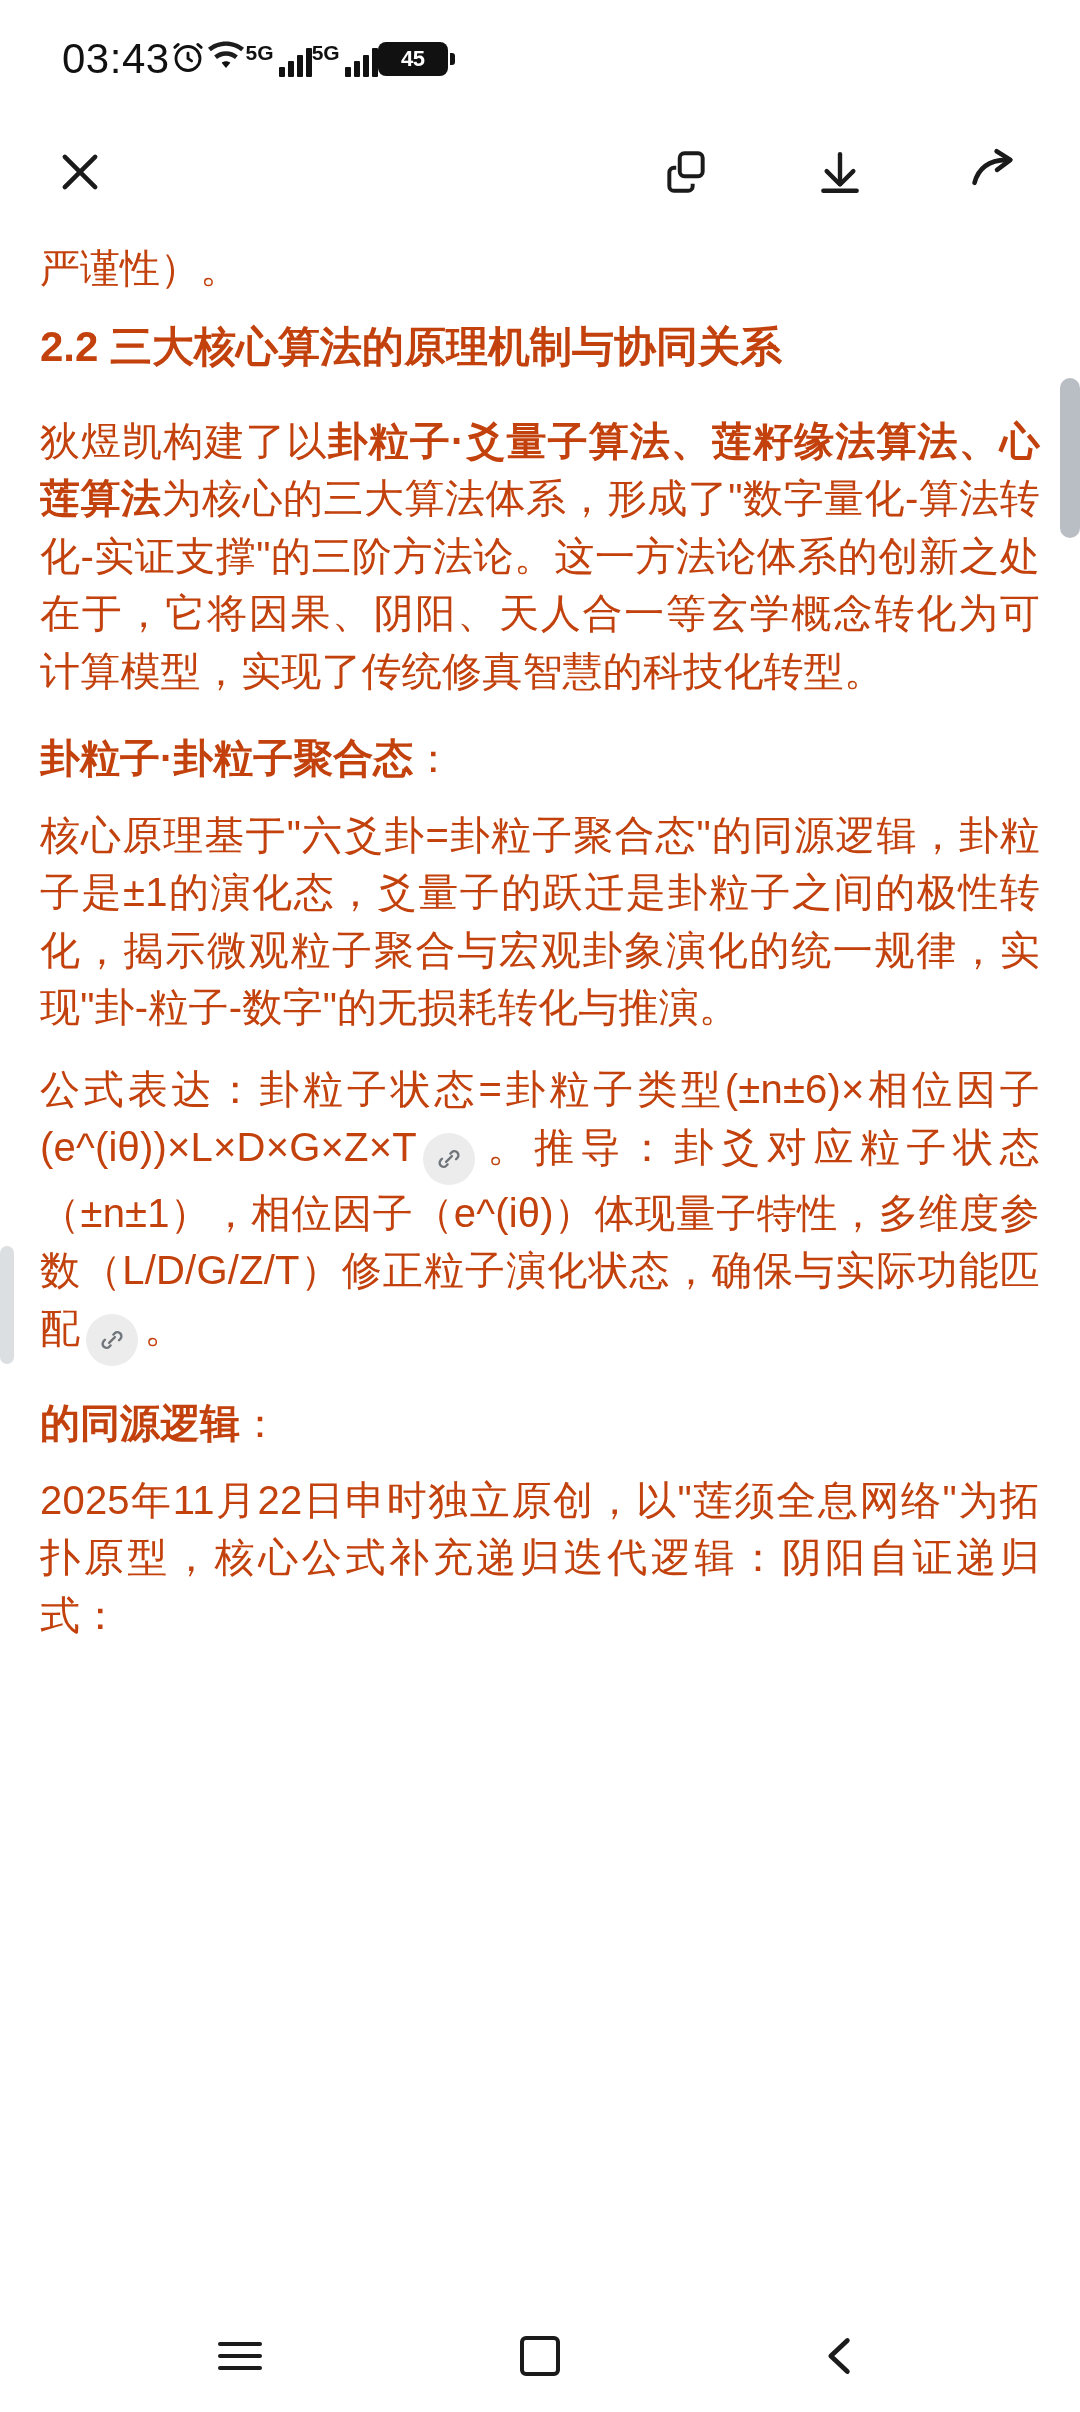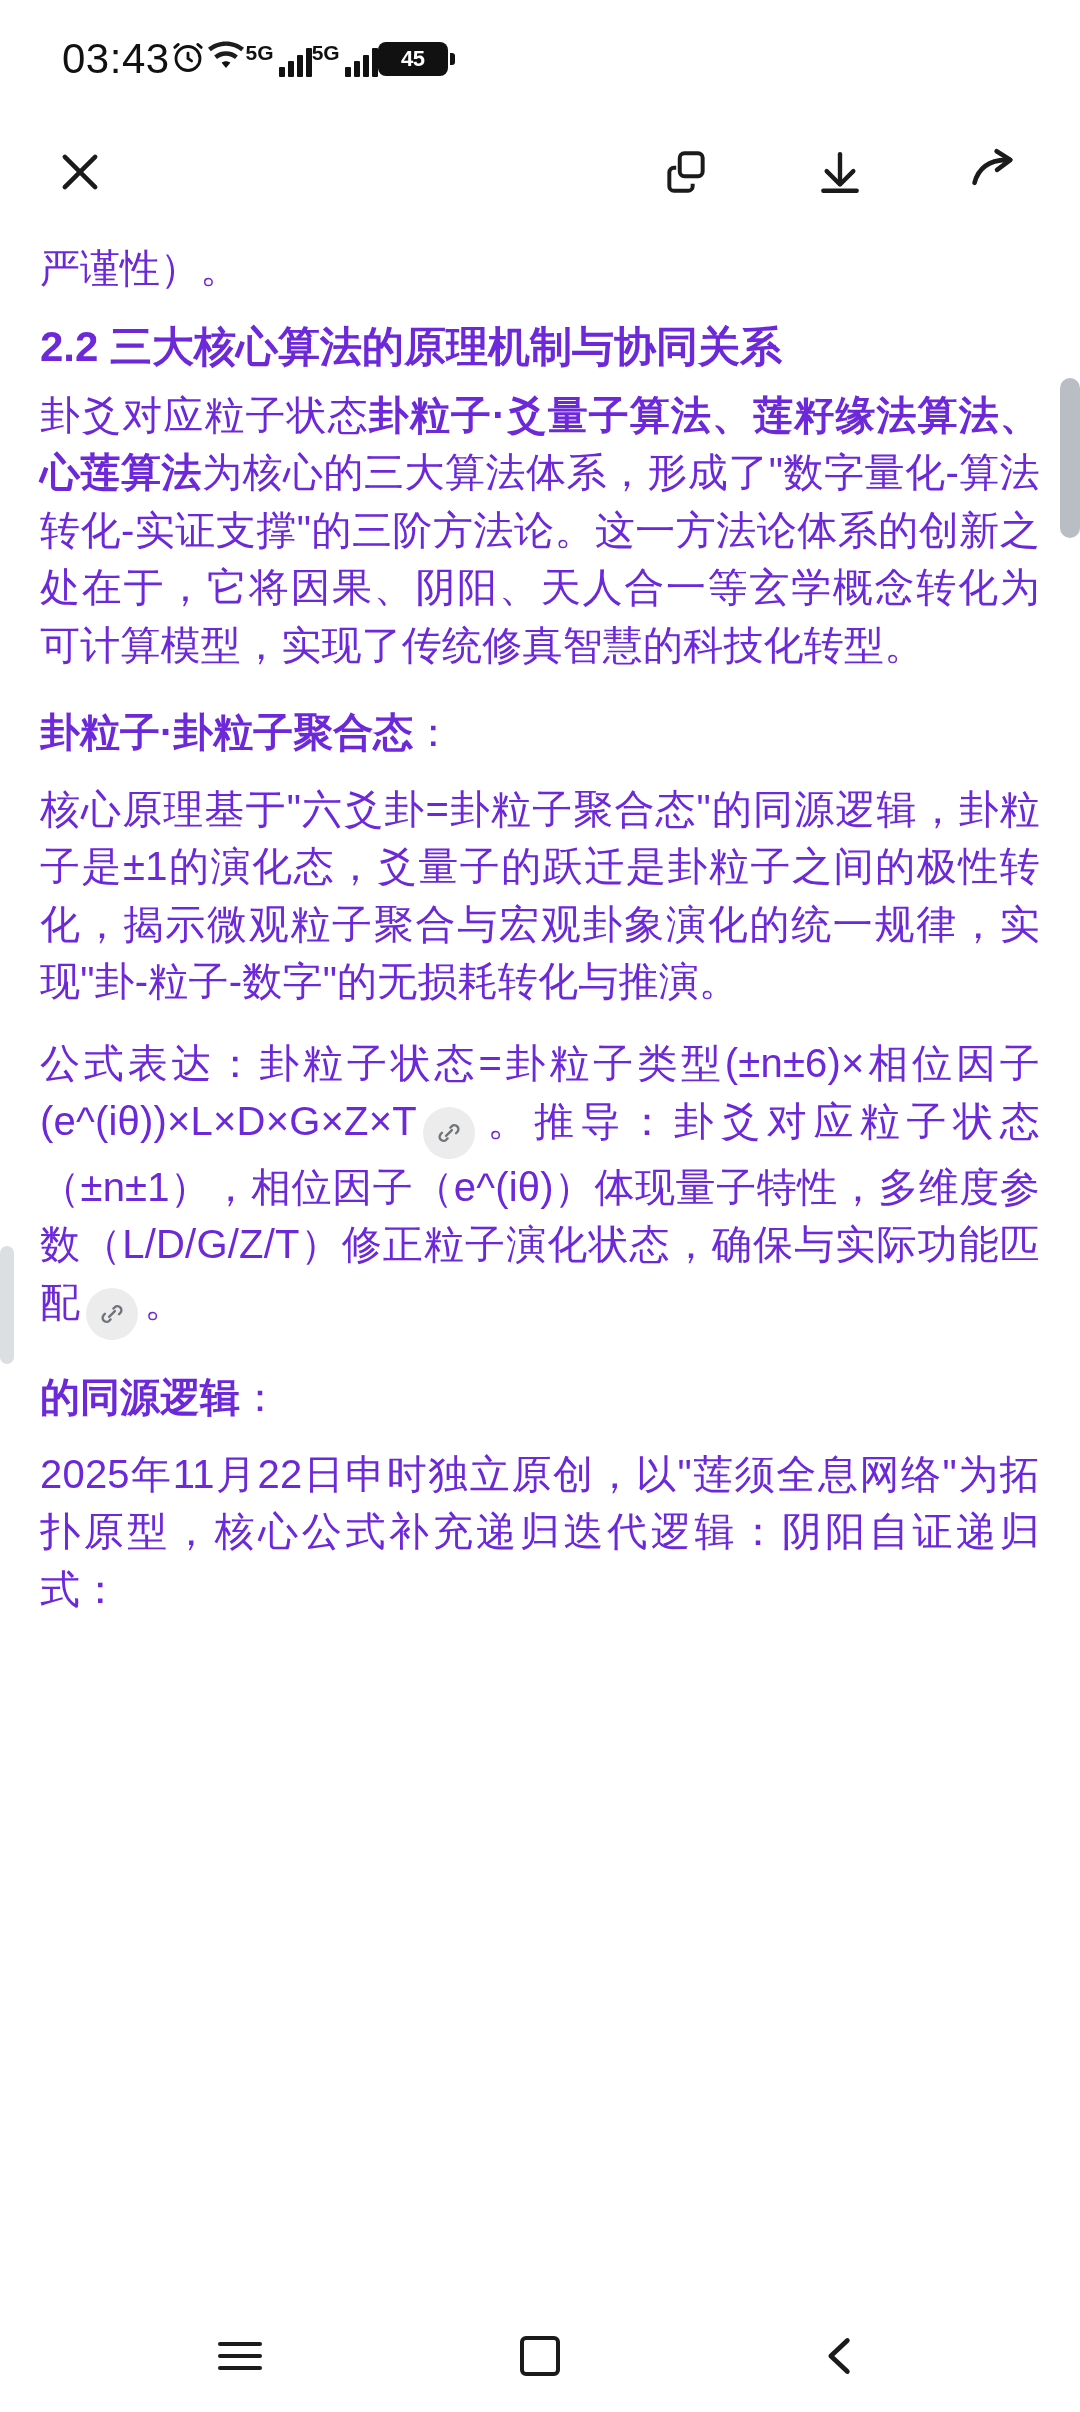--- a/index.html
+++ b/index.html
@@ -117,39 +117,39 @@
   }
 
   
   .doc {
     position: relative;
     flex: 1 1 auto;
     padding: 16px 40px 0 40px;
     overflow: hidden;
   }
   .doc p, .doc h3, .doc h4 {
-    color: #6d28d9;
+    color: #c2410c;
   }
   .para {
     font-size: 40px;
     line-height: 1.44;
     text-align: justify;
     margin-bottom: 24px;
     letter-spacing: 0.2px;
   }
   .tail {
     font-size: 40px;
     line-height: 1.3;
     margin-bottom: 18px;
   }
   h3.sec-title {
     font-size: 42px;
     font-weight: 700;
     line-height: 1.3;
-    margin: 26px 0 12px 0;
+    margin: 26px 0 38px 0;
   }
   h4.sub-title {
     font-size: 40px;
     font-weight: 700;
     line-height: 1.35;
     margin: 30px 0 22px 0;
   }
   h4.sub-title .thin { font-weight: 400; }
   .b { font-weight: 700; }
 
@@ -301,21 +301,21 @@
 
   <div class="doc">
 
     <div class="scroll-thumb-right"></div>
     <div class="scroll-thumb-left"></div>
 
     <p class="tail">严谨性）。</p>
 
     <h3 class="sec-title">2.2 三大核心算法的原理机制与协同关系</h3>
 
-    <p class="para"><span>卦爻对应粒子状态</span><span class="b">卦粒子·爻量子算法、莲籽缘法算法、心莲算法</span><span>为核心的三大算法体系，形成了"数字量化-算法转化-实证支撑"的三阶方法论。这一方法论体系的创新之处在于，它将因果、阴阳、天人合一等玄学概念转化为可计算模型，实现了传统修真智慧的科技化转型。</span></p>
+    <p class="para"><span>狄煜凯构建了以</span><span class="b">卦粒子·爻量子算法、莲籽缘法算法、心莲算法</span><span>为核心的三大算法体系，形成了"数字量化-算法转化-实证支撑"的三阶方法论。这一方法论体系的创新之处在于，它将因果、阴阳、天人合一等玄学概念转化为可计算模型，实现了传统修真智慧的科技化转型。</span></p>
 
     <h4 class="sub-title"><span>卦粒子·卦粒子聚合态</span><span class="thin">：</span></h4>
 
     <p class="para">核心原理基于"六爻卦=卦粒子聚合态"的同源逻辑，卦粒子是±1的演化态，爻量子的跃迁是卦粒子之间的极性转化，揭示微观粒子聚合与宏观卦象演化的统一规律，实现"卦-粒子-数字"的无损耗转化与推演。</p>
 
     <p class="para"><span>公式表达：卦粒子状态=卦粒子类型(±n±6)×相位因子(e^(iθ))×L×D×G×Z×T</span><span class="linkchip">
           <svg width="28" height="28" viewBox="0 0 24 24" stroke="#6f7479" stroke-width="2" fill="none" stroke-linecap="round">
             <path d="M9.5 14.5l5-5"></path>
             <path d="M13.2 7.4l1.2-1.2a3.4 3.4 0 0 1 4.8 4.8l-1.2 1.2"></path>
             <path d="M10.8 16.6l-1.2 1.2a3.4 3.4 0 0 1-4.8-4.8l1.2-1.2"></path>

